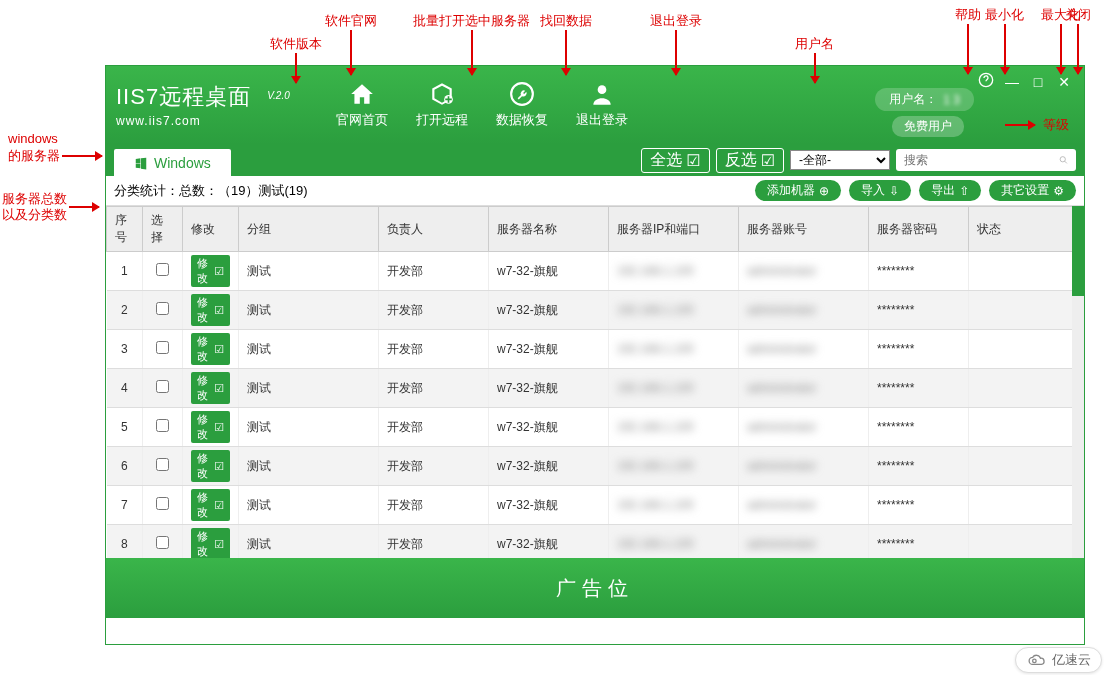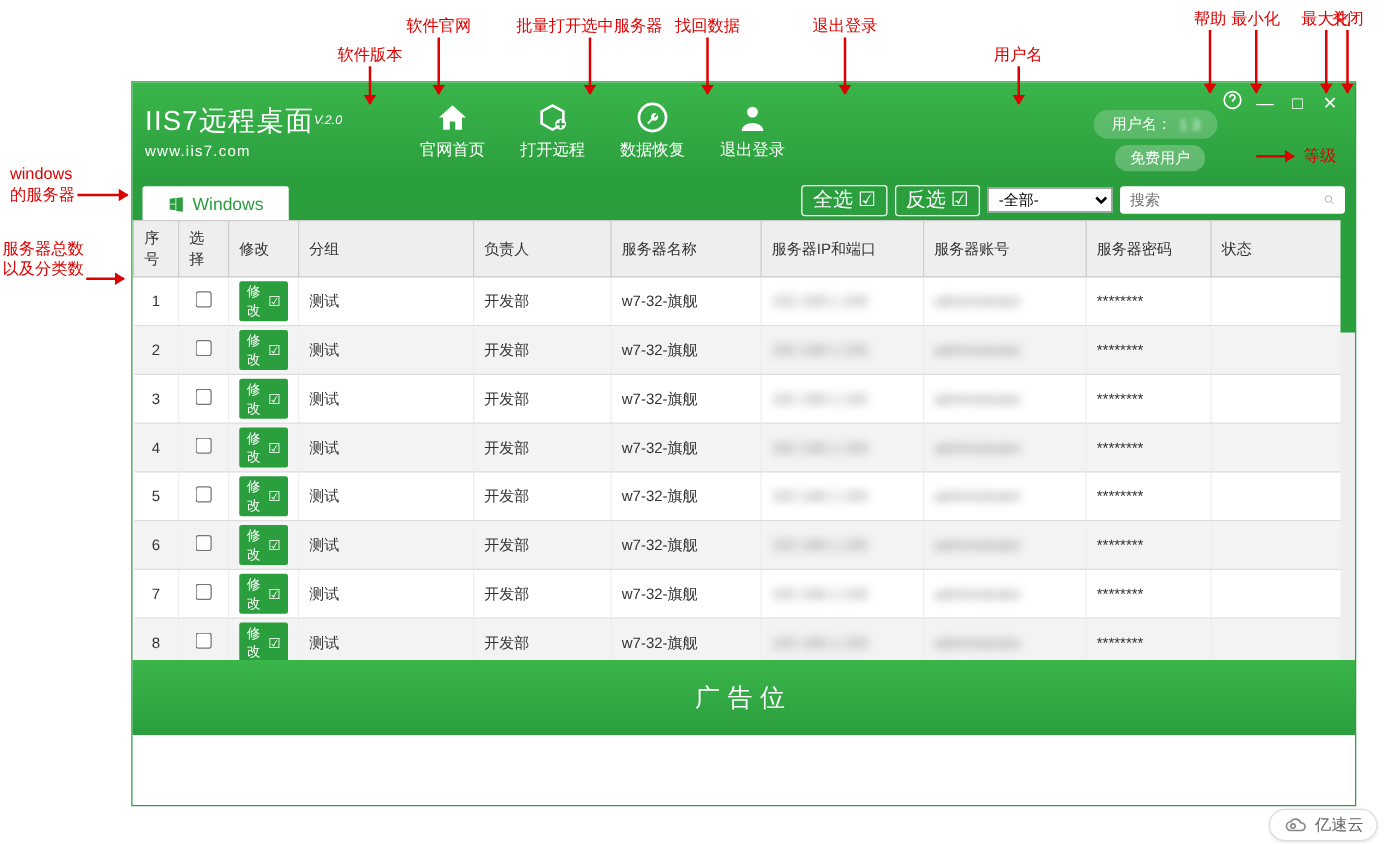--- a/index.html
+++ b/index.html
@@ -8,21 +8,21 @@
     .annot { position: absolute; color: #d00; font-size: 13px; z-index: 100; }
     .arrow-down { width: 2px; height: 30px; background: #d00; position: relative; margin: 0 auto; }
     .arrow-down::after { content: ''; position: absolute; bottom: -6px; left: -4px; border: 5px solid transparent; border-top: 8px solid #d00; }
     .arrow-right { height: 2px; width: 30px; background: #d00; position: relative; }
     .arrow-right::after { content: ''; position: absolute; right: -6px; top: -4px; border: 5px solid transparent; border-left: 8px solid #d00; }
     
     .app-window { position: absolute; left: 105px; top: 65px; width: 980px; height: 580px; border: 1px solid #2b9e3e; background: #fff; }
     .titlebar { background: linear-gradient(#3ab54a, #2b9e3e); height: 78px; display: flex; align-items: center; color: #fff; position: relative; padding-left: 10px; }
     .logo-block { width: 200px; }
     .logo-title { font-size: 22px; font-weight: 300; letter-spacing: 1px; }
-    .logo-ver { font-size: 10px; font-style: italic; vertical-align: super; margin-left: 0; }
+    .logo-ver { font-size: 10px; font-style: italic; vertical-align: super; margin-left: 16px; }
     .logo-sub { font-size: 12px; letter-spacing: 1px; margin-top: 2px; }
     
     .nav-btns { display: flex; gap: 28px; margin-left: 20px; }
     .nav-btn { display: flex; flex-direction: column; align-items: center; gap: 4px; cursor: pointer; }
     .nav-btn svg { width: 26px; height: 26px; fill: #fff; }
     .nav-lbl { font-size: 13px; }
     
     .user-area { position: absolute; right: 12px; top: 6px; display: flex; align-items: center; gap: 8px; }
     .win-ctrl { display: flex; gap: 10px; align-items: center; color: #fff; font-size: 14px; }
     .win-ctrl span { cursor: pointer; width: 16px; text-align: center; }
@@ -75,21 +75,21 @@
 <div class="annot" style="left:1005px; top:116px; display:flex; align-items:center;">
     <div class="arrow-right"></div>
     <span style="margin-left:8px;">等级</span>
   </div>
 <div class="annot" style="left:8px; top:131px;"><span>windows</span></div>
 <div class="annot" style="left:8px; top:147px; display:flex; align-items:center;">
     <span>的服务器</span>
     <div class="arrow-right" style="width:40px; margin-left:2px;"></div>
   </div>
 <div class="annot" style="left:2px; top:190px;"><span>服务器总数</span></div>
-<div class="annot" style="left:2px; top:206px; display:flex; align-items:flex-end;">
+<div class="annot" style="left:2px; top:206px; display:flex; align-items:flex-start;">
     <span>以及分类数</span>
     <div class="arrow-right" style="width:30px; margin-left:2px;"></div>
   </div>
 
 <div class="app-window">
   <div class="titlebar">
     <div class="logo-block">
       <div><span class="logo-title">IIS7远程桌面</span><span class="logo-ver">V.2.0</span></div>
       <div class="logo-sub">www.iis7.com</div>
     </div>
@@ -160,20 +160,40 @@
     <select class="dropdown"><option>-全部-</option></select>
     <div class="search-box">
       <input placeholder="搜索" style="">
       <svg width="14" height="14" viewBox="0 0 24 24" fill="none" stroke="#aaa" stroke-width="2">
           <circle cx="10" cy="10" r="7"></circle>
           <path d="M21 21l-6-6"></path>
         </svg>
     </div>
   </div>
 
+  <div class="statsbar">
+    <span>分类统计：总数：（19）测试(19)</span>
+    <div class="spacer"></div>
+    <span class="pill">
+        <span>添加机器</span> 
+        <span>⊕</span>
+      </span>
+    <span class="pill">
+        <span>导入</span> 
+        <span>⇩</span>
+      </span>
+    <span class="pill">
+        <span>导出</span> 
+        <span>⇧</span>
+      </span>
+    <span class="pill">
+        <span>其它设置</span> 
+        <span>⚙</span>
+      </span>
+  </div>
 
   <div class="tbl-wrap">
     <table class="tbl">
       <thead>
           <tr>
         <th class="col-num">序号</th>
         <th class="col-sel">选择</th>
         <th class="col-mod">修改</th>
         <th style="width:140px">分组</th>
         <th style="width:110px">负责人</th>

